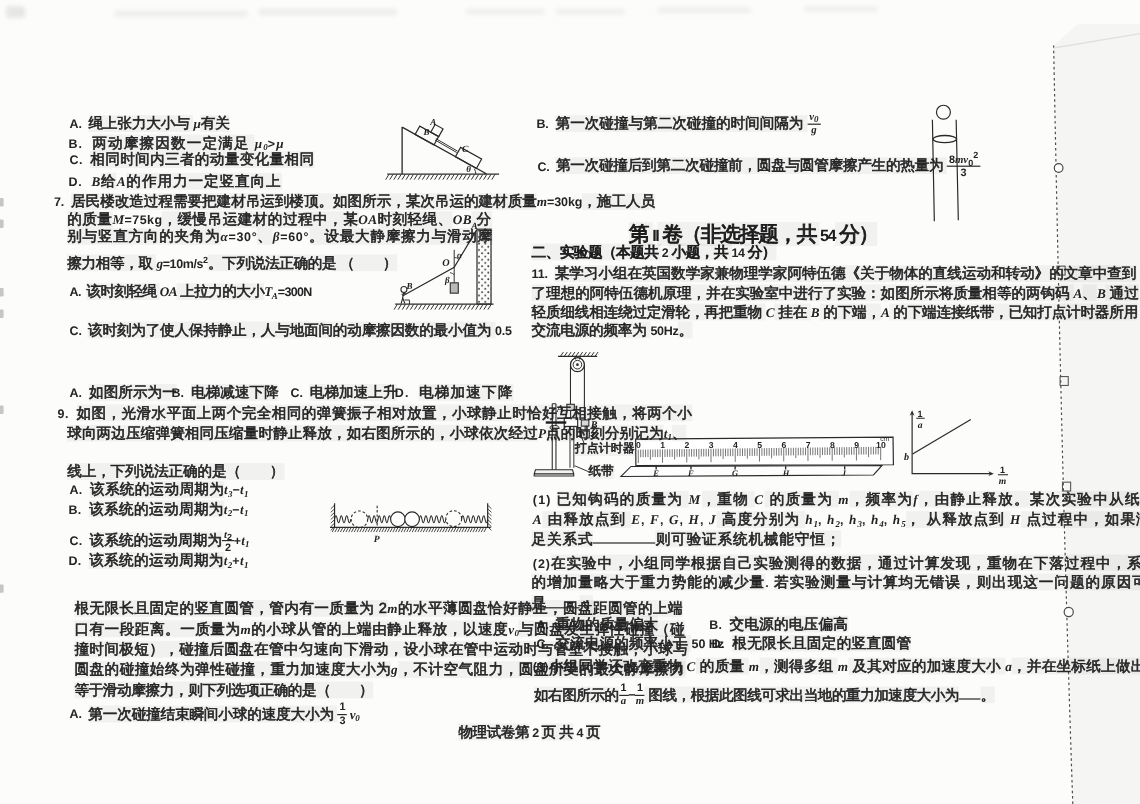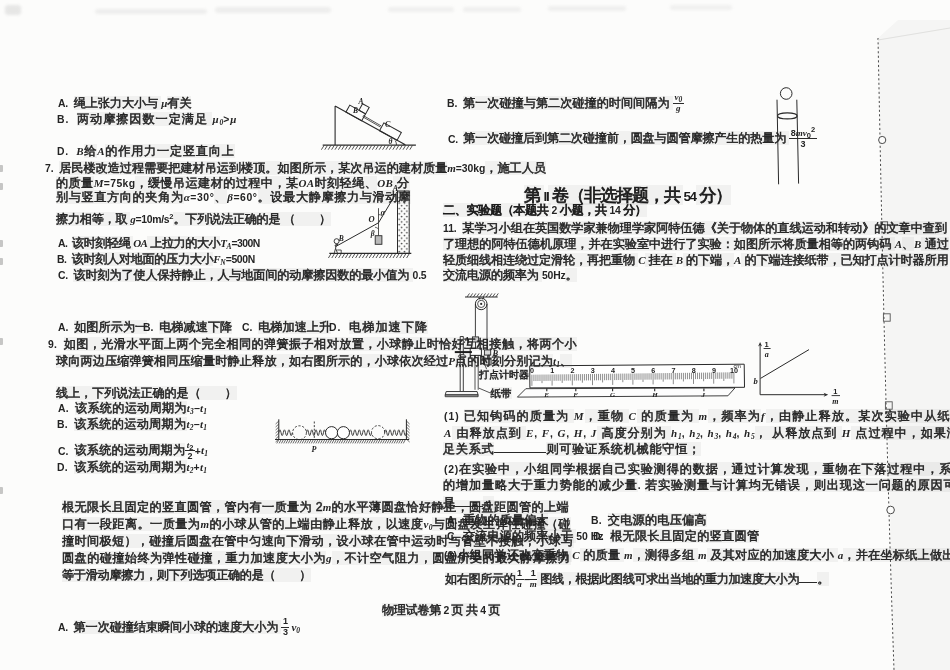--- a/index.html
+++ b/index.html
@@ -162,45 +162,45 @@
       <circle cx="14.2" cy="120" r="3.6" fill="#fcfcfb" stroke="#4a4a4a" stroke-width="1"></circle>
       <circle cx="22.6" cy="490" r="3.8" fill="#fcfcfb" stroke="#4a4a4a" stroke-width="1"></circle>
       <rect x="12.799999999999999" y="201.8" width="6.8" height="7.4" fill="none" stroke="#555" stroke-width="0.9"></rect>
       <rect x="15.4" y="293.8" width="6.8" height="7.4" fill="none" stroke="#555" stroke-width="0.9"></rect>
       <rect x="17.400000000000002" y="381.8" width="6.8" height="7.4" fill="none" stroke="#555" stroke-width="0.9"></rect>
       <path d="M10,20 L82,8" stroke="#e0e0de" stroke-width="1.2" fill="none"></path>
     </svg>
 
 <div class="t" id="L1" style="left:58.0px;top:97.0px;letter-spacing:-0.13px">A.&nbsp; <span class="c">绳上张力大小与 </span><i>μ</i><span class="c">有关</span></div>
 <div class="t" id="L2" style="left:57.0px;top:112.5px;letter-spacing:0.93px">B.&nbsp; <span class="c">两动摩擦因数一定满足 </span><i>μ<sub>0</sub></i>&gt;<i>μ</i></div>
+<div class="t" id="L3" style="left:58.0px;top:127.3px;letter-spacing:0.26px">C.&nbsp; <span class="c">相同时间内三者的动量变化量相同</span></div>
 <div class="t" id="L4" style="left:57.0px;top:144.5px;letter-spacing:0.75px">D.&nbsp; <i>B</i><span class="c">给</span><i>A</i><span class="c">的作用力一定竖直向上</span></div>
 <div class="t" id="L5" style="left:45.0px;top:161.5px;letter-spacing:-0.06px">7.&nbsp; <span class="c">居民楼改造过程需要把建材吊运到楼顶。如图所示，某次吊运的建材质量</span><i>m</i>=30kg<span class="c">，施工人员</span></div>
 <div class="t" id="L6" style="left:56.0px;top:176.5px;letter-spacing:0.36px"><span class="c">的质量</span><i>M</i>=75kg<span class="c">，缓慢吊运建材的过程中，某</span><i>OA</i><span class="c">时刻轻绳、</span><i>OB</i><span class="c"> 分</span></div>
 <div class="t" id="L7" style="left:56.0px;top:191px;letter-spacing:0.58px"><span class="c">别与竖直方向的夹角为</span><i>α</i>=30°<span class="c">、</span><i>β</i>=60°<span class="c">。设最大静摩擦力与滑动摩</span></div>
 <div class="t" id="L8" style="left:56.0px;top:213.1px;letter-spacing:-0.31px"><span class="c">擦力相等，取 </span><i>g</i>=10m/s<sup>2</sup><span class="c">。下列说法正确的是 （　　）</span></div>
 <div class="t" id="L9" style="left:58.0px;top:237.0px;letter-spacing:-0.53px">A.&nbsp; <span class="c">该时刻轻绳 </span><i>OA</i><span class="c"> 上拉力的大小</span><i>T<sub>A</sub></i>=300N</div>
-<div class="t" id="L10" style="left:57.0px;top:252.5px;letter-spacing:-0.38px">B.&nbsp; <span class="c">该时刻人对地面的压力大小</span><i>F<sub>N</sub></i>=500N</div>
 <div class="t" id="L11" style="left:58.0px;top:268.5px;letter-spacing:-0.19px">C.&nbsp; <span class="c">该时刻为了使人保持静止，人与地面间的动摩擦因数的最小值为 </span>0.5</div>
 <div class="t" id="L14a" style="left:58.0px;top:321.0px">A.&nbsp; <span class="c">如图所示为一</span></div>
 <div class="t" id="L14b" style="left:143.0px;top:321.0px">B.&nbsp; <span class="c">电梯减速下降</span></div>
 <div class="t" id="L14c" style="left:242.0px;top:321.0px">C.&nbsp; <span class="c">电梯加速上升</span></div>
 <div class="t" id="L14d" style="left:329.0px;top:321.0px;letter-spacing:0.98px">D.&nbsp; <span class="c">电梯加速下降</span></div>
 <div class="t" id="L15" style="left:48.0px;top:338.0px;letter-spacing:0.33px">9.&nbsp; <span class="c">如图，光滑水平面上两个完全相同的弹簧振子相对放置，小球静止时恰好互相接触，将两个小</span></div>
 <div class="t" id="L16" style="left:56.0px;top:354.5px;letter-spacing:0.07px"><span class="c">球向两边压缩弹簧相同压缩量时静止释放，如右图所示的，小球依次经过</span><i>P</i><span class="c">点的时刻分别记为</span><i>t<sub>1</sub></i><span class="c">、</span></div>
 <div class="t" id="L18" style="left:56.0px;top:386.5px;letter-spacing:-0.13px"><span class="c">线上，下列说法正确的是（　　）</span></div>
 <div class="t" id="L19" style="left:58.0px;top:402.0px;letter-spacing:0.22px">A.&nbsp; <span class="c">该系统的运动周期为</span><i>t<sub>3</sub></i>−<i>t<sub>1</sub></i></div>
 <div class="t" id="L20" style="left:57.0px;top:418.0px;letter-spacing:0.28px">B.&nbsp; <span class="c">该系统的运动周期为</span><i>t<sub>2</sub></i>−<i>t<sub>1</sub></i></div>
 <div class="t" id="L21" style="left:58.0px;top:440.5px;letter-spacing:0.10px">C.&nbsp; <span class="c">该系统的运动周期为</span><span class="f"><span class="u"><i>t</i><sub>2</sub></span><span class="d">2</span></span>+<i>t<sub>1</sub></i></div>
 <div class="t" id="L22" style="left:57.0px;top:460.5px;letter-spacing:0.28px">D.&nbsp; <span class="c">该系统的运动周期为</span><i>t<sub>2</sub></i>+<i>t<sub>1</sub></i></div>
 <div class="t" id="L24" style="left:62.0px;top:500.5px;letter-spacing:0.31px"><span class="c">根无限长且固定的竖直圆管，管内有一质量为 2</span><i>m</i><span class="c">的水平薄圆盘恰好静止，圆盘距圆管的上端</span></div>
 <div class="t" id="L25" style="left:62.0px;top:517.6px;letter-spacing:0.40px"><span class="c">口有一段距离。一质量为</span><i>m</i><span class="c">的小球从管的上端由静止释放，以速度</span><i>v<sub>0</sub></i><span class="c">与圆盘发生弹性碰撞（碰</span></div>
 <div class="t" id="L26" style="left:62.0px;top:535.0px;letter-spacing:0.29px"><span class="c">撞时间极短），碰撞后圆盘在管中匀速向下滑动，设小球在管中运动时与管壁不接触，小球与</span></div>
 <div class="t" id="L28" style="left:62.0px;top:568.5px;letter-spacing:-0.33px"><span class="c">等于滑动摩擦力，则下列选项正确的是（　　）</span></div>
 <div class="t" id="L27" style="left:62.0px;top:551.5px;letter-spacing:0.38px"><span class="c">圆盘的碰撞始终为弹性碰撞，重力加速度大小为</span><i>g</i><span class="c">，不计空气阻力，圆盘所受的最大静摩擦力</span></div>
-<div class="t" id="L29" style="left:58.0px;top:617px;letter-spacing:-0.15px">A.&nbsp; <span class="c">第一次碰撞结束瞬间小球的速度大小为 </span><span class="f"><span class="u">1</span><span class="d">3</span></span> <i>v<sub>0</sub></i></div>
+<div class="t" id="L29" style="left:58.0px;top:585px;letter-spacing:-0.15px">A.&nbsp; <span class="c">第一次碰撞结束瞬间小球的速度大小为 </span><span class="f"><span class="u">1</span><span class="d">3</span></span> <i>v<sub>0</sub></i></div>
 <div class="t" id="FT" style="left:382.0px;top:603.5px;letter-spacing:-0.40px"><span class="c">物理试卷第</span> 2 <span class="c">页 共</span> 4 <span class="c">页</span></div>
 <div class="t" id="R1" style="left:447.0px;top:93.1px;letter-spacing:-0.04px">B.&nbsp; <span class="c">第一次碰撞与第二次碰撞的时间间隔为 </span><span class="f"><span class="u"><i>v<sub>0</sub></i></span><span class="d"><i>g</i></span></span></div>
 <div class="t" id="R2" style="left:448.0px;top:128.6px;letter-spacing:-0.23px">C.&nbsp; <span class="c">第一次碰撞后到第二次碰撞前，圆盘与圆管摩擦产生的热量为 </span><span class="f"><span class="u">8<i>mv</i><sub>0</sub><sup>2</sup></span><span class="d">3</span></span></div>
 <div class="t" id="R4" style="left:524.0px;top:188.5px;letter-spacing:-1.29px"><span class="h"><span class="c">第 </span>II<span class="c"> 卷（非选择题，共 </span>54<span class="c"> 分）</span></span></div>
 <div class="t" id="R5" style="left:443.0px;top:203.5px;letter-spacing:-0.46px"><span class="sb"><span class="c">二、实验题（本题共 </span>2<span class="c"> 小题，共 </span>14<span class="c"> 分）</span></span></div>
 <div class="t" id="R6" style="left:443.0px;top:222.0px;letter-spacing:-0.07px">11.&nbsp; <span class="c">某学习小组在英国数学家兼物理学家阿特伍德《关于物体的直线运动和转动》的文章中查到</span></div>
 <div class="t" id="R8" style="left:443.0px;top:254.0px;letter-spacing:-0.19px"><span class="c">轻质细线相连绕过定滑轮，再把重物 </span><i>C</i><span class="c"> 挂在 </span><i>B</i><span class="c"> 的下端，</span><i>A</i><span class="c"> 的下端连接纸带，已知打点计时器所用</span></div>
 <div class="t" id="R7" style="left:443.0px;top:238.0px;letter-spacing:-0.07px"><span class="c">了理想的阿特伍德机原理，并在实验室中进行了实验：如图所示将质量相等的两钩码 </span><i>A</i><span class="c">、</span><i>B</i><span class="c"> 通过</span></div>
 <div class="t" id="R9" style="left:443.0px;top:269.0px;letter-spacing:-0.21px"><span class="c">交流电源的频率为 </span>50Hz<span class="c">。</span></div>
 <div class="t" id="R10" style="left:444.0px;top:410.0px;letter-spacing:1.02px">(1) <span class="c">已知钩码的质量为 </span><i>M</i><span class="c">，重物 </span><i>C</i><span class="c"> 的质量为 </span><i>m</i><span class="c">，频率为</span><i>f</i><span class="c">，由静止释放。某次实验中从纸带上测量</span></div>

